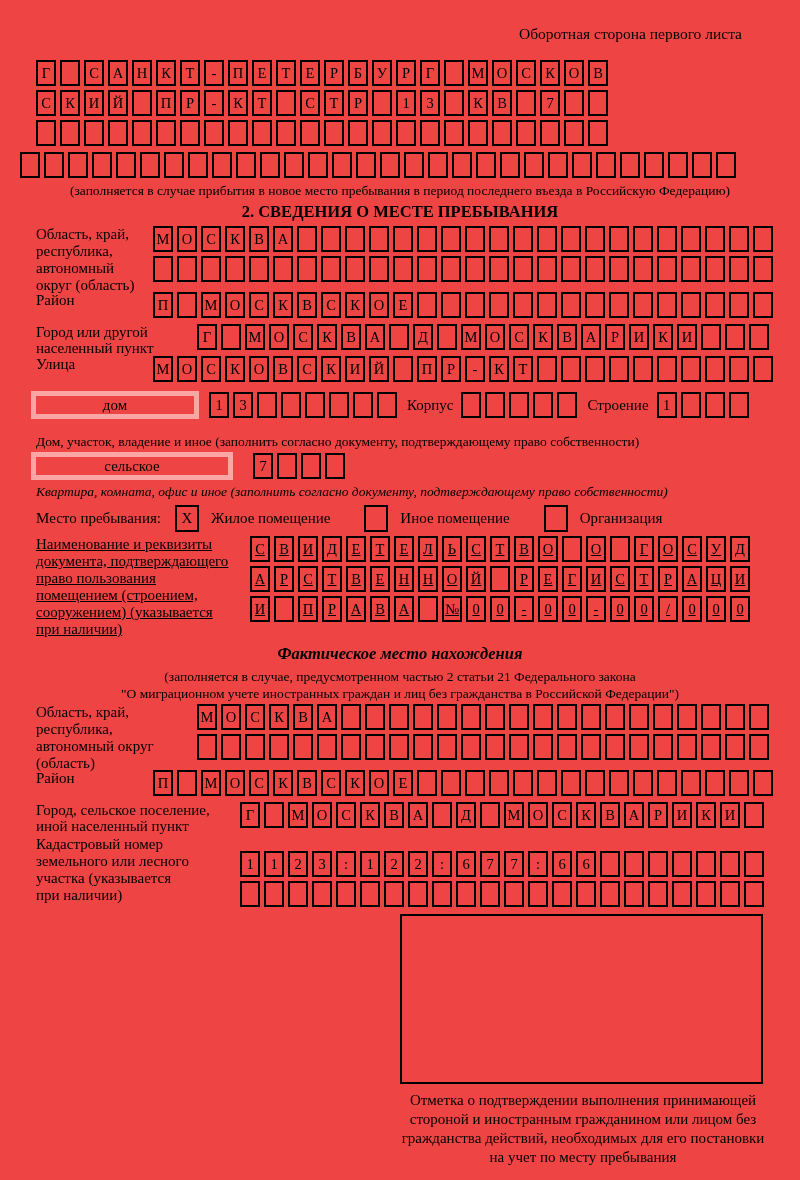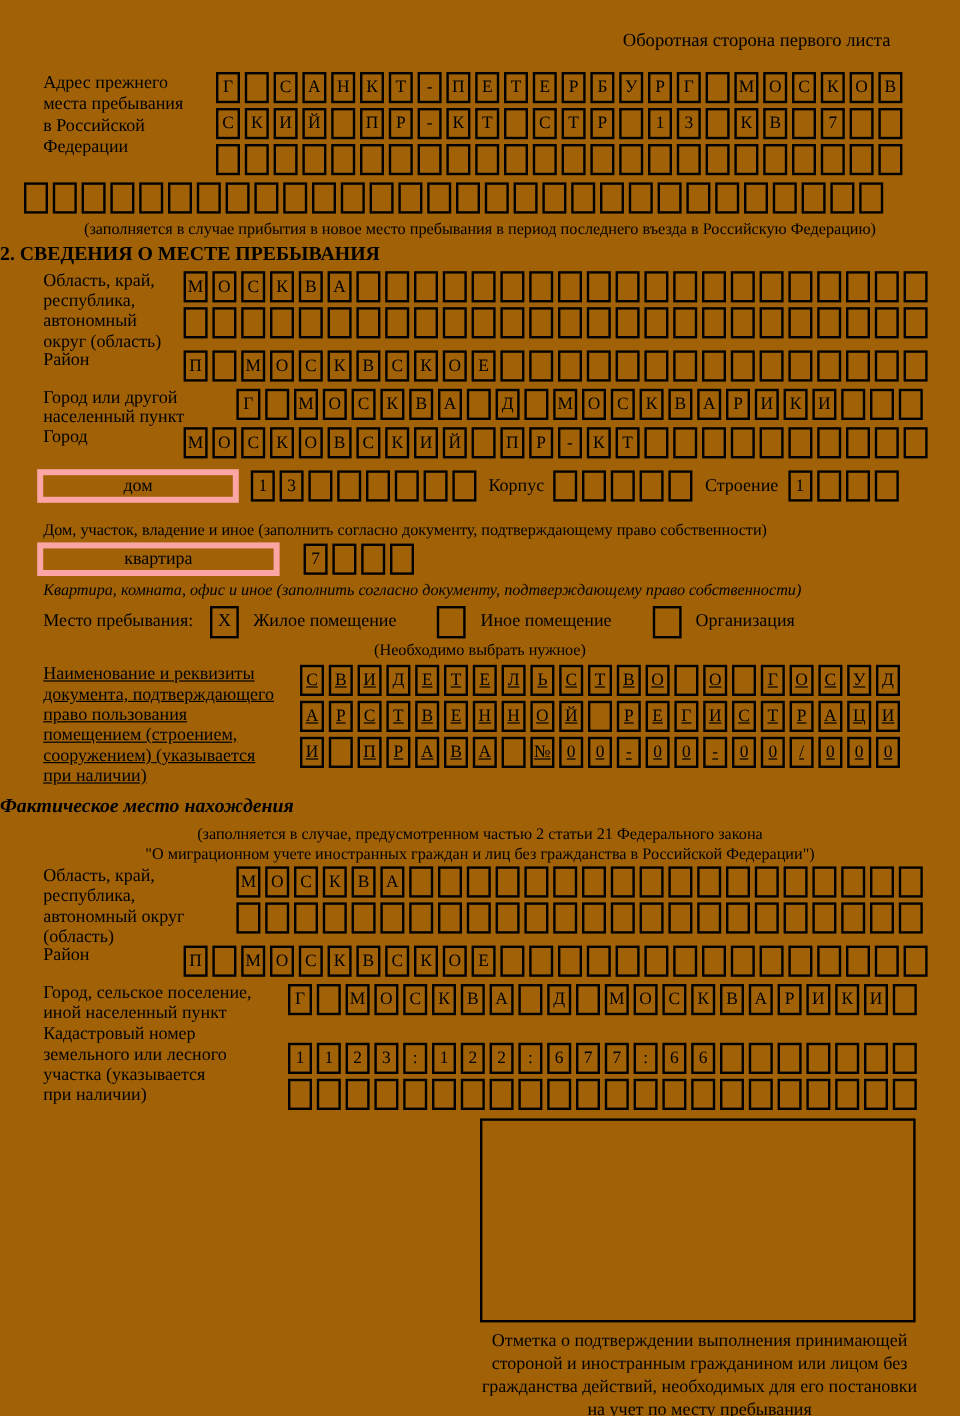--- a/index.html
+++ b/index.html
@@ -1,17 +1,17 @@
 <!DOCTYPE html>
 <html><head>
 <meta charset="utf-8">
 <style>
   html,body{margin:0;padding:0;background:#fff;}
   .page{
-    width:800px;height:1180px;background:#a16207;color:#000;
+    width:800px;height:1180px;background:#ef4444;color:#000;
     font-family:"Liberation Serif","DejaVu Serif",serif;
     position:relative;overflow:hidden;box-sizing:border-box;
   }
   .page-note{margin-top:24px;padding-right:58px;text-align:right;font-size:15.5px;line-height:19px;}
   .pre{white-space:pre-line;}
   .flabel{font-size:15px;line-height:18px;flex:0 0 auto;}
   .field{display:flex;align-items:flex-start;margin-left:36px;}
   .rows{display:flex;flex-direction:column;}
   .cellrow{display:flex;gap:4px;margin-bottom:4px;}
   .cell{
@@ -20,21 +20,21 @@
     font-size:14.5px;line-height:1;
   }
   .w-addr{width:144px;}
   .w-reg{width:117px;line-height:17px;}
   .w-city{width:149px;line-height:16px;}
   .w-doc{width:214px;line-height:17px;}
   .w-city2{width:192px;line-height:16px;}
   .w-cad{width:192px;line-height:17px;}
   .full-row{margin-left:20px;margin-top:2px;}
   .note{font-size:13.5px;line-height:17px;text-align:center;margin-top:1px;}
-  .sect-title{font-size:16.5px;font-weight:bold;text-align:left;margin:3px 0 4px 0;}
+  .sect-title{font-size:16.5px;font-weight:bold;text-align:center;margin:3px 0 4px 0;}
   .row-house{display:flex;align-items:center;margin-left:31px;margin-top:5px;}
   .wide-box{border:5px solid #fca5a5;box-sizing:border-box;height:28px;display:flex;align-items:center;justify-content:center;font-size:15px;}
   .dom-box{width:168px;margin-right:10px;}
   .kv-box{width:202px;margin-right:8px;}
   .inline-label{font-size:15px;margin:0 8px 0 10px;white-space:nowrap;}
   .row-house .cellrow{margin-bottom:0;}
   .stay-row{display:flex;align-items:center;margin-left:36px;margin-top:5px;font-size:15px;}
   .chk{flex:0 0 24px;width:24px;height:27px;border:2px solid #000;box-sizing:border-box;display:flex;align-items:center;justify-content:center;font-size:15px;margin:0 12px;}
   .stay-label{margin-right:2px;}
   .opt-label{margin-right:22px;}
@@ -44,24 +44,20 @@
   .mt2{margin-top:2px;gap:12px;} .mt4{margin-top:4px;text-decoration:underline;} .mtn2{margin-top:-2px;}
 </style>
 </head>
 <body>
 
 <div class="page">
 
   <div class="page-note">Оборотная сторона первого листа</div>
 
   <div class="field" style="margin-top:17px;">
-    <div class="flabel w-addr pre">Адрес прежнего
-места пребывания
-в Российской
-Федерации</div>
     <div class="rows">
       <div class="cellrow">
           <span class="cell">Г</span>
           <span class="cell"></span>
           <span class="cell">С</span>
           <span class="cell">А</span>
           <span class="cell">Н</span>
           <span class="cell">К</span>
           <span class="cell">Т</span>
           <span class="cell">-</span>
@@ -294,21 +290,21 @@
         <span class="cell">И</span>
         <span class="cell">К</span>
         <span class="cell">И</span>
         <span class="cell"></span>
         <span class="cell"></span>
         <span class="cell"></span>
       </div>
   </div>
 
   <div class="field">
-    <div class="flabel w-reg">Город</div>
+    <div class="flabel w-reg">Улица</div>
     <div class="cellrow">
         <span class="cell">М</span>
         <span class="cell">О</span>
         <span class="cell">С</span>
         <span class="cell">К</span>
         <span class="cell">О</span>
         <span class="cell">В</span>
         <span class="cell">С</span>
         <span class="cell">К</span>
         <span class="cell">И</span>
@@ -359,21 +355,21 @@
         <span class="cell">1</span>
         <span class="cell"></span>
         <span class="cell"></span>
         <span class="cell"></span>
       </div>
   </div>
   <div class="note" style="text-align:left;margin-left:36px;margin-top:14px;">Дом, участок, владение и иное (заполнить согласно документу, подтверждающему право собственности)</div>
 
   <div class="row-house mt2">
     <div class="wide-box kv-box">
-      <span>квартира</span>
+      <span>сельское</span>
     </div>
     <div class="cellrow">
         <span class="cell">7</span>
         <span class="cell"></span>
         <span class="cell"></span>
         <span class="cell"></span>
       </div>
   </div>
   <div class="note" style="text-align:left;margin-left:36px;margin-top:3px;font-style:italic;">Квартира, комната, офис и иное (заполнить согласно документу, подтверждающему право собственности)</div>
 
@@ -385,21 +381,20 @@
     <span class="opt-label">Жилое помещение</span>
     <span class="chk">
         <span></span>
       </span>
     <span class="opt-label">Иное помещение</span>
     <span class="chk">
         <span></span>
       </span>
     <span class="opt-label">Организация</span>
   </div>
-  <div class="note" style="width:560px;margin-left:120px;">(Необходимо выбрать нужное)</div>
 
   <div class="field mt4">
     <div class="flabel w-doc pre">Наименование и реквизиты
 документа, подтверждающего
 право пользования
 помещением (строением,
 сооружением) (указывается
 при наличии)</div>
     <div class="rows">
       <div class="cellrow">

